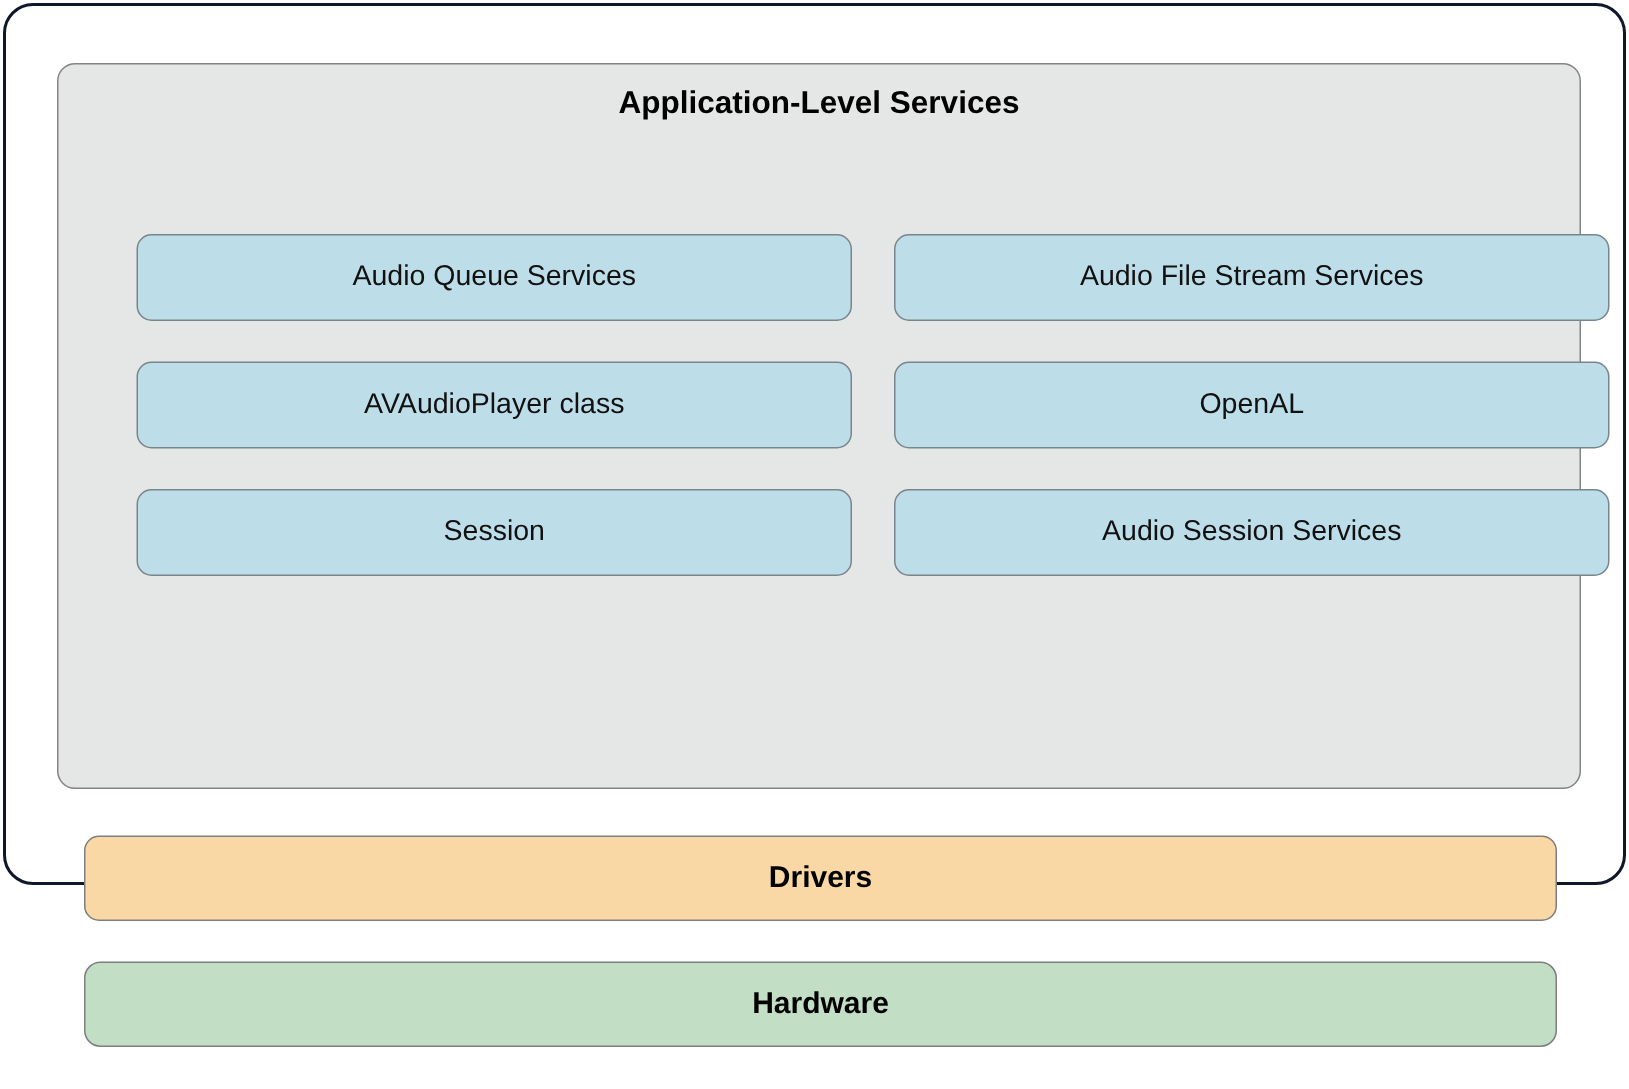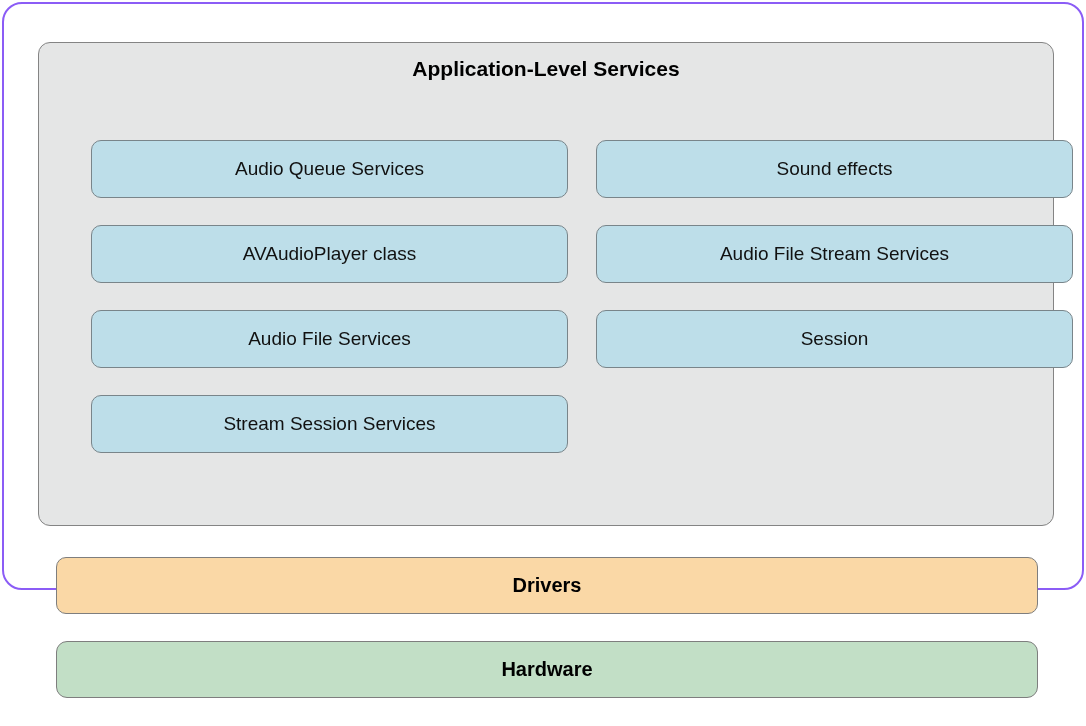--- a/index.html
+++ b/index.html
@@ -17,21 +17,21 @@
     background: #ffffff;
     overflow: hidden;
   }
   .outer-frame {
     position: absolute;
     left: 2px;
     top: 2px;
     width: 1082px;
     height: 588px;
     background: #ffffff;
-    border: 2px solid #8b5cf6;
+    border: 2px solid #0f172a;
     border-radius: 20px;
   }
   .panel {
     position: absolute;
     left: 34px;
     top: 38px;
     width: 1016px;
     height: 484px;
     background: #e5e6e6;
     border: 1.5px solid #848484;
@@ -43,21 +43,21 @@
     top: 14px;
     width: 100%;
     text-align: center;
     font-size: 21px;
     font-weight: bold;
     color: #000000;
   }
   .services-grid {
     position: absolute;
     left: 52px;
-    top: 97px;
+    top: 113px;
     width: 982px;
     display: grid;
     grid-template-columns: 477px 477px;
     column-gap: 28px;
     row-gap: 27px;
   }
   .service-box {
     height: 58px;
     background: #bddee9;
     border: 1.5px solid #79858a;
@@ -100,29 +100,28 @@
 
 <div class="canvas">
   <div class="outer-frame">
 
     <div class="panel">
       <div class="panel-title">Application-Level Services</div>
 
       <div class="services-grid">
         <div class="service-box">Audio Queue Services</div>
 
-        <div class="service-box">Sound effects</div>
-        <div class="service-box">AVAudioPlayer class</div>
-
         <div class="service-box">Audio File Stream Services</div>
 
-        <div class="service-box">Audio File Services</div>
+        <div class="service-box">AVAudioPlayer class</div>
+        <div class="service-box">OpenAL</div>
+
         <div class="service-box">Session</div>
 
-        <div class="service-box">Stream Session Services</div>
+        <div class="service-box">Audio Session Services</div>
         <div class="grid-spacer"></div>
       </div>
     </div>
 
     <div class="layer layer-drivers">Drivers</div>
 
     <div class="layer layer-hardware">Hardware</div>
 
   </div>
 </div>

